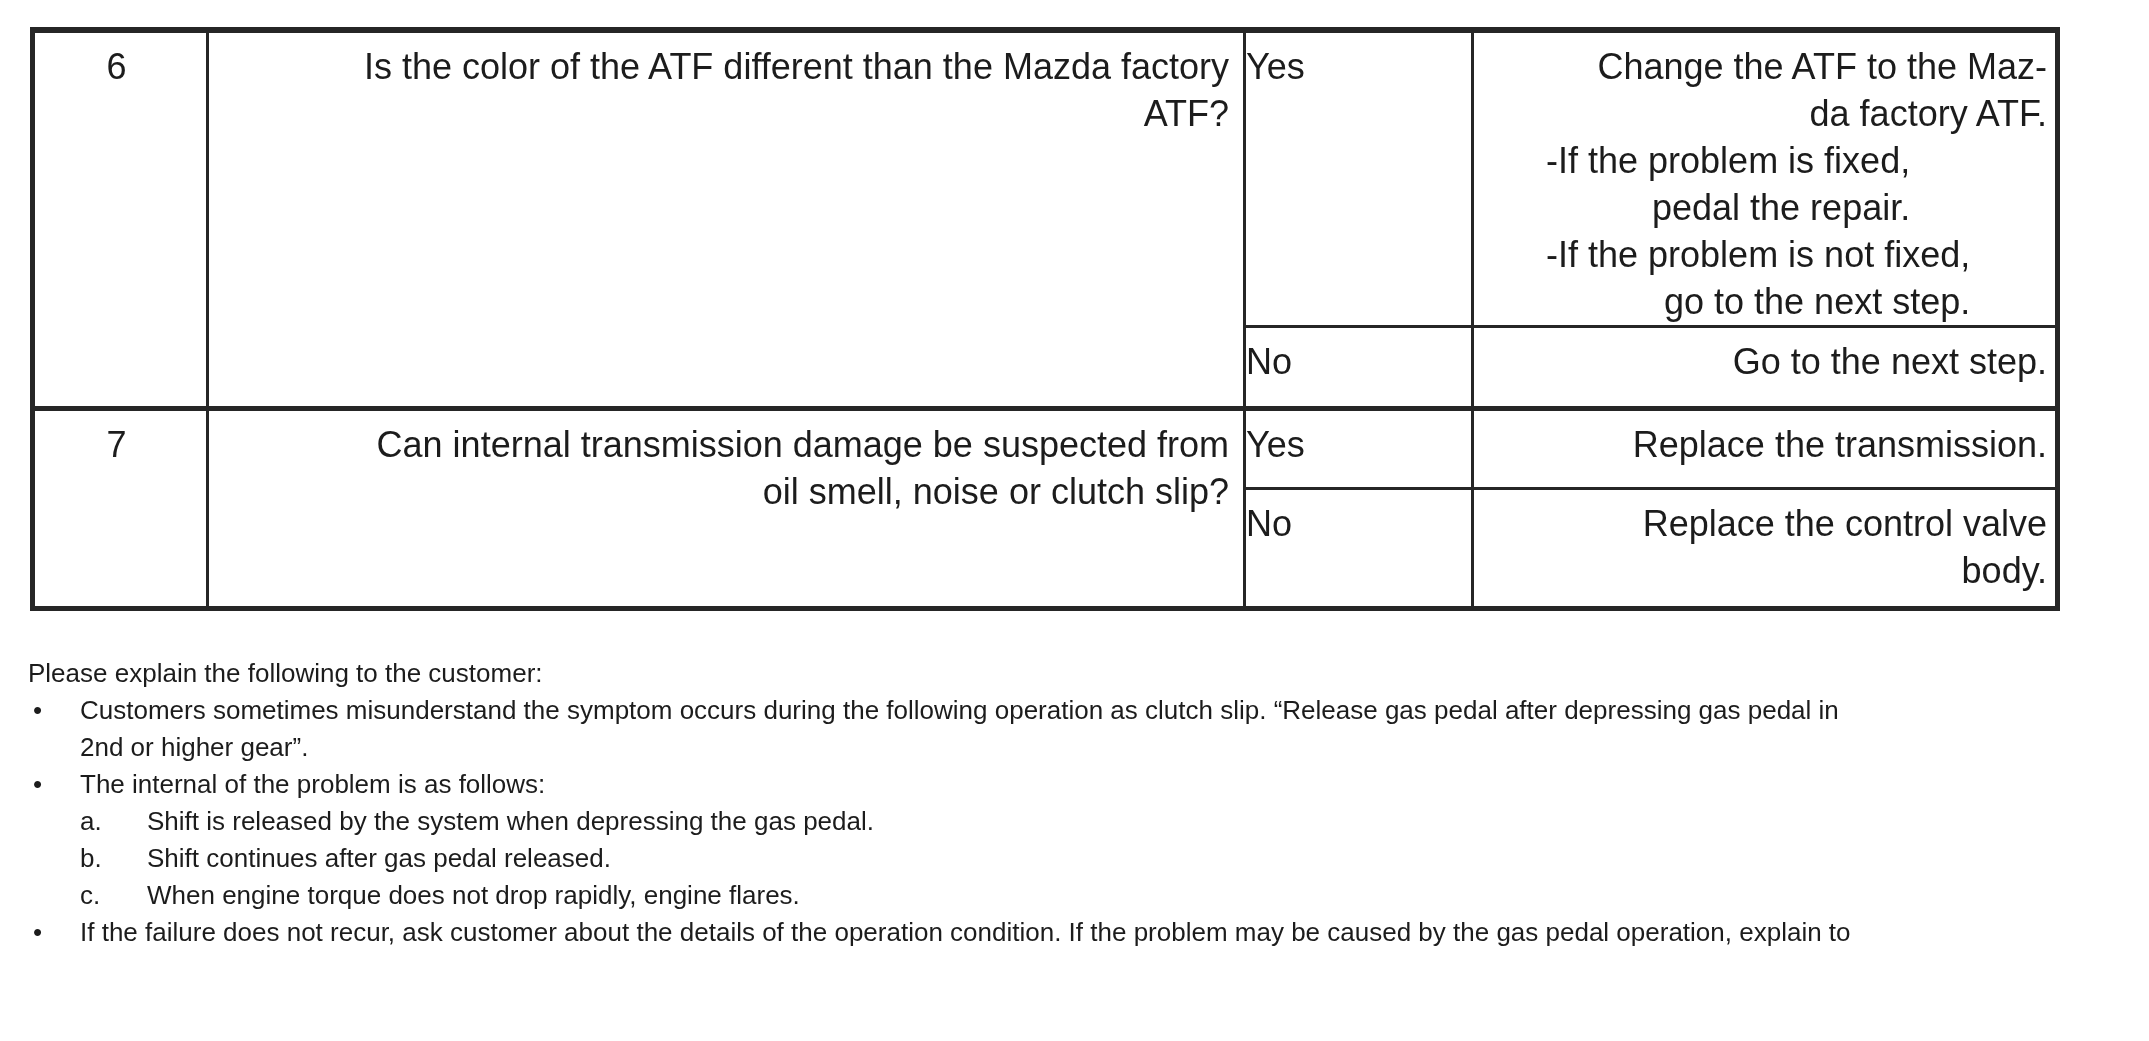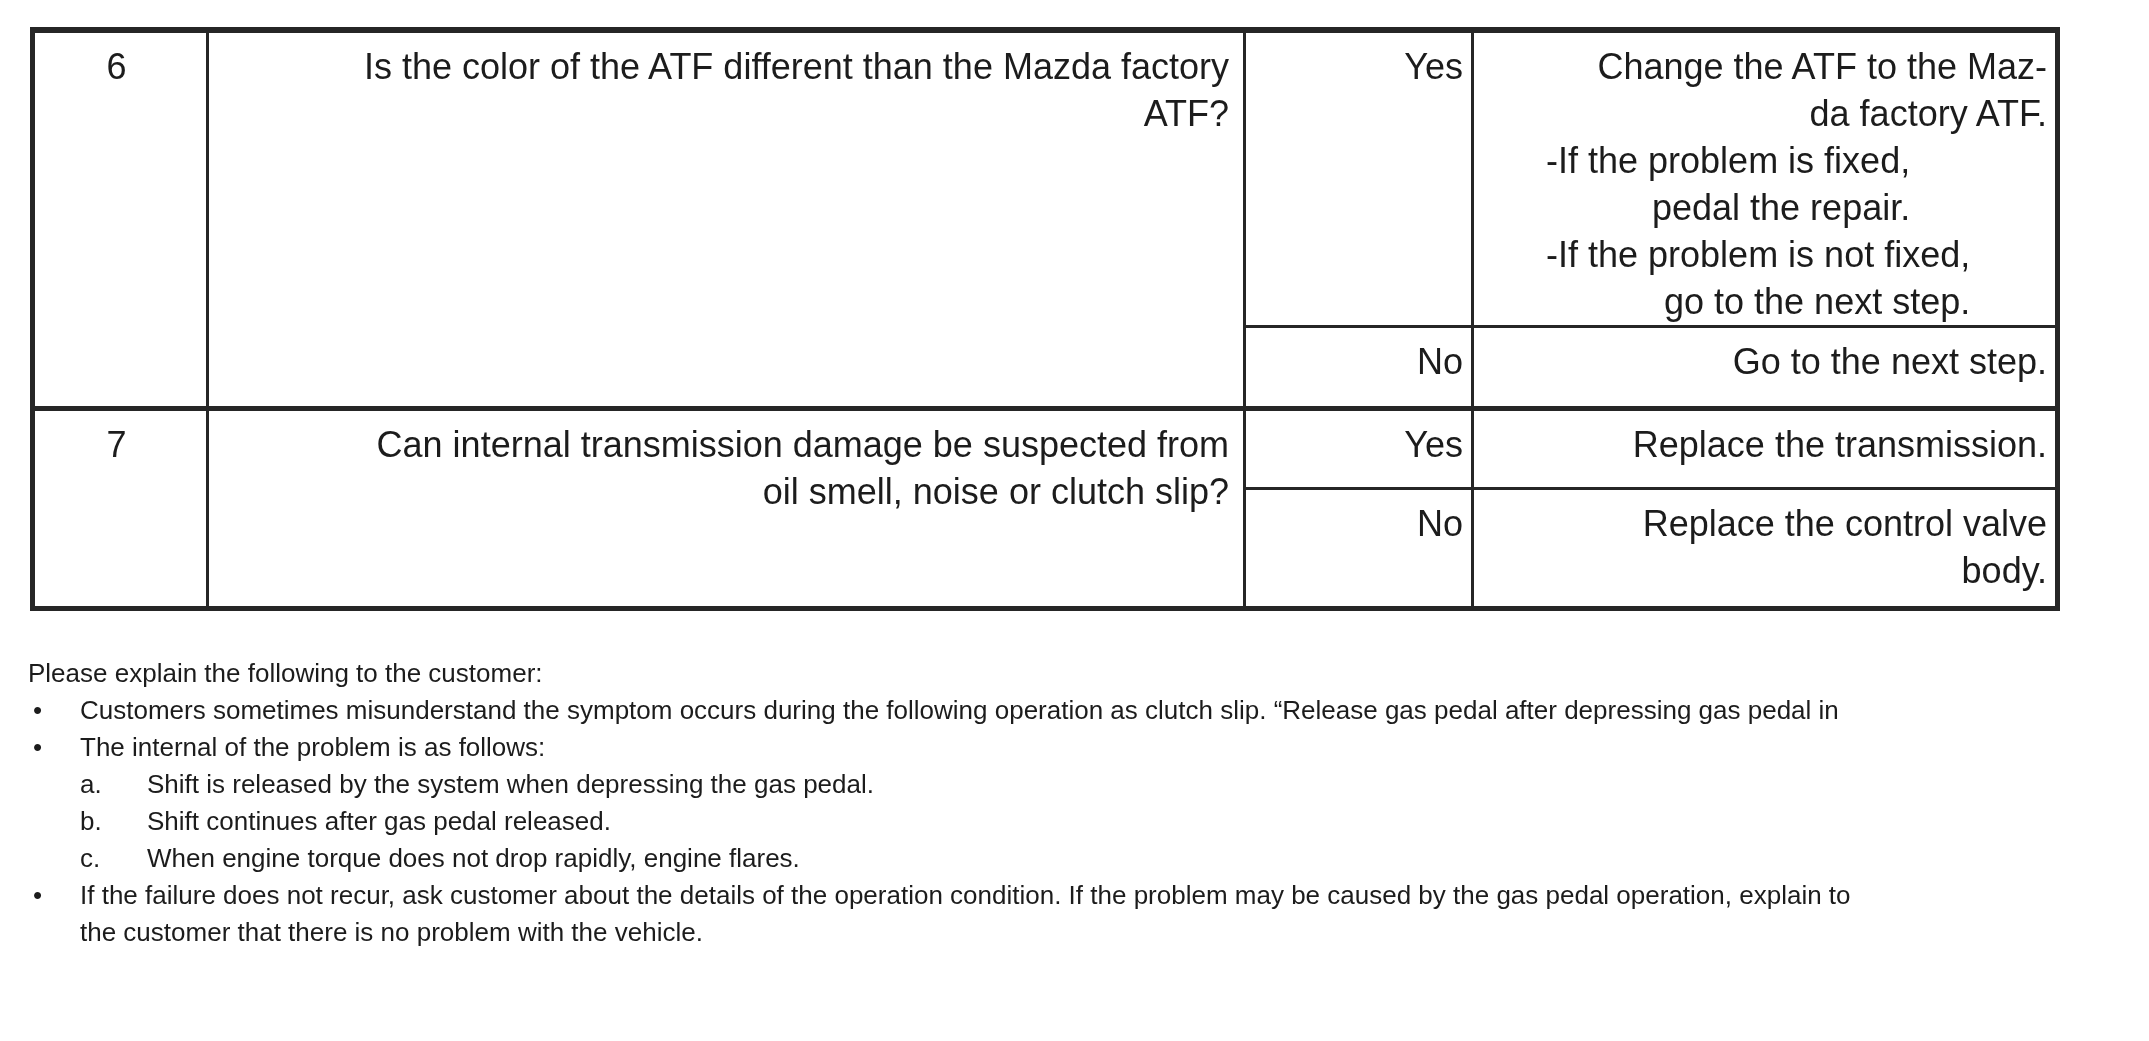--- a/index.html
+++ b/index.html
@@ -30,21 +30,21 @@
     text-align: right;
   }
   tr.row6-yes { height: 292px; }
   tr.row6-no  { height: 82px;  }
   tr.row7-yes { height: 80px;  }
   tr.row7-no  { height: 120px; }
   tr.main-sep td { border-top-width: 5px; }
 
   td.step-cell { text-align: center; padding-left: 0; }
   td.question-cell { padding-left: 20px; padding-right: 14px; }
-  td.answer-cell { text-align: right; padding-left: 0; }
+  td.answer-cell { text-align: left; padding-left: 0; }
   td.action-cell { padding-left: 22px; }
 
   .line { white-space: nowrap; }
   .cont { padding-left: 11px; }   
 
   .dash-item { display: flex; }
   .dash-marker { flex: 0 0 58px; margin-left: 4px; }
 
   
   .notes {
@@ -139,20 +139,21 @@
     </tbody>
   </table>
 
   <div class="notes">
     <div class="line">Please explain the following to the customer:</div>
 
     <div class="bullet">
       <span class="bullet-marker">•</span>
       <div class="bullet-body">
         <div class="line">Customers sometimes misunderstand the symptom occurs during the following operation as clutch slip. “Release gas pedal after depressing gas pedal in</div>
+        <div class="line">2nd or higher gear”.</div>
       </div>
     </div>
 
     <div class="bullet">
       <span class="bullet-marker">•</span>
       <div class="bullet-body">
         <div class="line">The internal of the problem is as follows:</div>
         <div class="sub-item">
           <span class="sub-marker">a.</span>
           <span class="line">Shift is released by the system when depressing the gas pedal.</span>
@@ -165,18 +166,17 @@
           <span class="sub-marker">c.</span>
           <span class="line">When engine torque does not drop rapidly, engine flares.</span>
         </div>
       </div>
     </div>
 
     <div class="bullet">
       <span class="bullet-marker">•</span>
       <div class="bullet-body">
         <div class="line">If the failure does not recur, ask customer about the details of the operation condition. If the problem may be caused by the gas pedal operation, explain to</div>
-        <div class="line">the customer that there is no problem with the vehicle.</div>
       </div>
     </div>
   </div>
 
 </div>
 
 </body></html>

